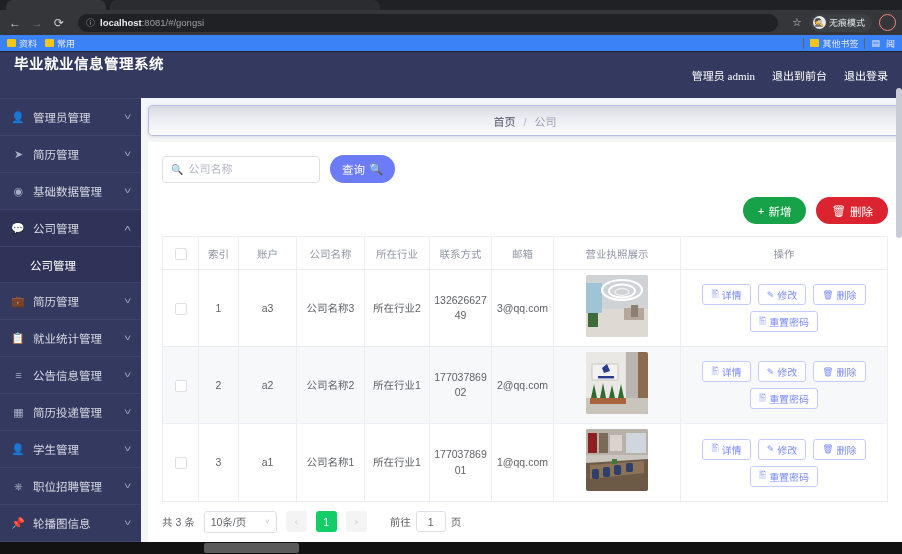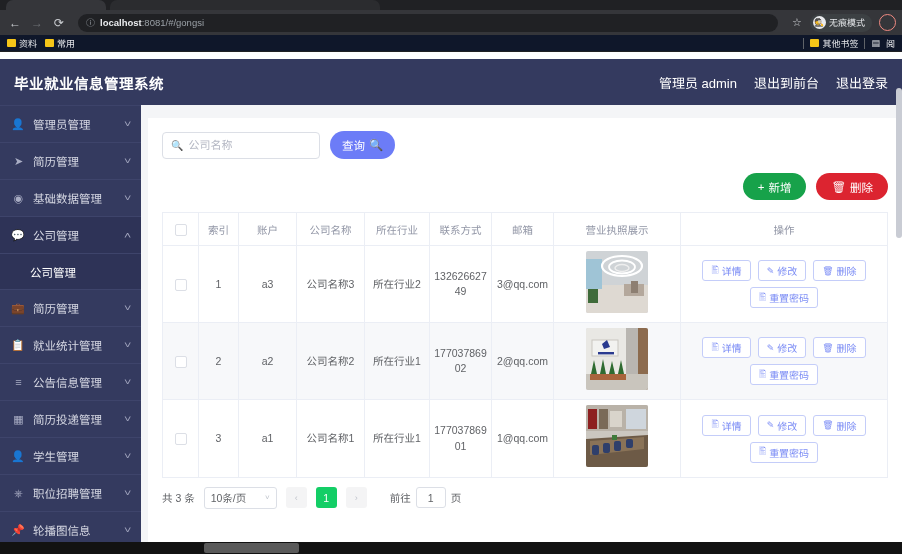--- a/index.html
+++ b/index.html
@@ -48,39 +48,39 @@
   }
   .incognito-avatar {
     width: 13px; height: 13px; border-radius: 50%; background: #e8eaed;
     display: flex; align-items: center; justify-content: center; font-size: 8px; color: #202124;
   }
   .profile-chip {
     width: 17px; height: 17px; border-radius: 50%; border: 1.5px solid #f28b82;
     margin-left: 3px; flex: none; background: #35363a;
   }
   .bookmarks-bar {
-    height: 17px; background: #0f172a; display: flex; align-items: center;
+    height: 17px; background: #3b82f6; display: flex; align-items: center;
     padding: 0 7px; gap: 8px; border-bottom: 1px solid #202124;
   }
   .bk-item { display: flex; align-items: center; gap: 3px; color: #e8eaed; font-size: 9px; }
   .bk-folder {
     width: 9px; height: 8px; background: #f5c518; border-radius: 1px; flex: none;
   }
   .bk-right { margin-left: auto; display: flex; align-items: center; gap: 6px; }
   .bk-sep { width: 1px; height: 11px; background: #5f6368; }
   .bk-grid-icon { color: #e8eaed; font-size: 9px; }
 
   
   .app-header {
-    height: 46px; background: #343a5f; display: flex; align-items: center;
-    padding: 0 14px; color: #fff; margin-top: 7px;
+    height: 46px; background: #343a5f; display: flex; 
+    padding: 0 14px; color: #fff;
   }
   .app-title { font-size: 14.5px; font-weight: bold; letter-spacing: .5px; }
   .header-right { margin-left: auto; display: flex; align-items: center; gap: 17px; }
-  .header-link { font-size: 13px; color: #fff; white-space: nowrap; cursor: pointer; }
+  .header-link { font-size: 11px; color: #fff; white-space: nowrap; cursor: pointer; font-family: Liberation Serif, serif; }
 
   
   .app-body { display: flex; height: 462px; background: #f4f5f7; }
 
   
   .sidebar {
     width: 141px; background: #343a5f; flex: none; overflow: hidden;
     border-top: 1px solid #3d436a;
   }
   .menu-item {
@@ -346,20 +346,27 @@
       </div>
       <div class="menu-item">
         <span class="menu-icon">📌</span>
         <span class="menu-label">轮播图信息</span>
         <span class="menu-arrow">˅</span>
       </div>
     </div>
 
     <div class="main-area">
 
+      <div class="breadcrumb-bar">
+        <div class="breadcrumb-text">
+          <span>首页</span>
+          <span class="crumb-sep">/</span>
+          <span class="crumb-cur">公司</span>
+        </div>
+      </div>
 
       <div class="content-card">
 
         <div class="search-row">
           <div class="search-input-wrap">
             <span class="search-icon-sm">🔍</span>
             <input class="search-input" type="text" placeholder="公司名称" style="">
           </div>
           <button class="btn-query">
             <span>查询</span>

